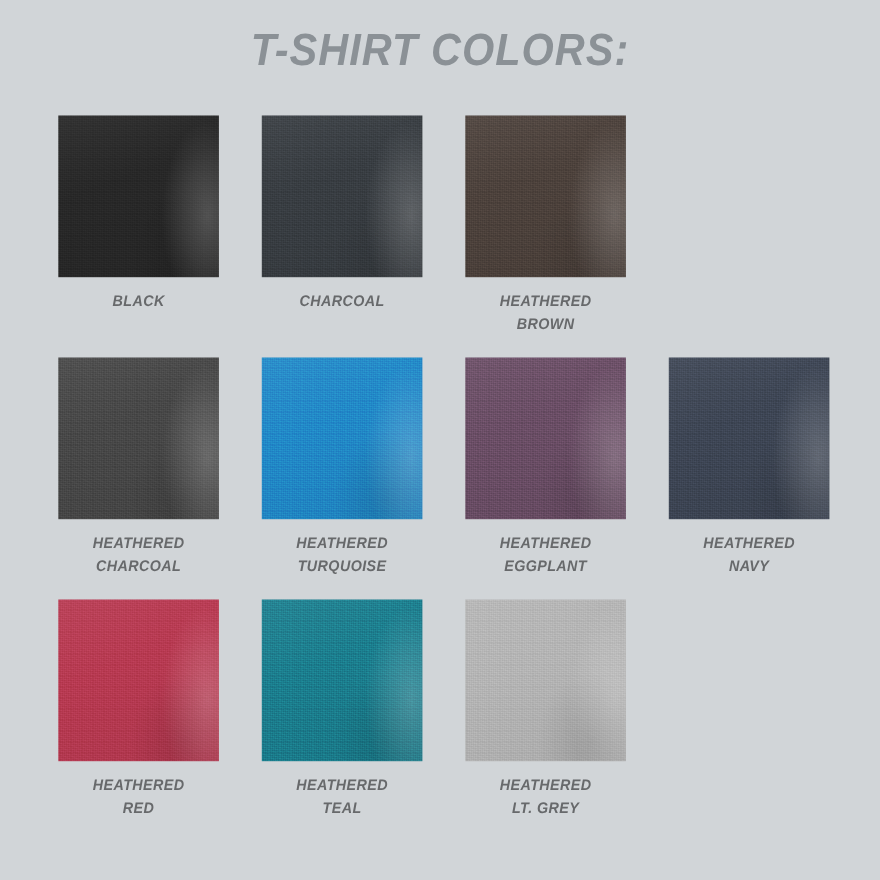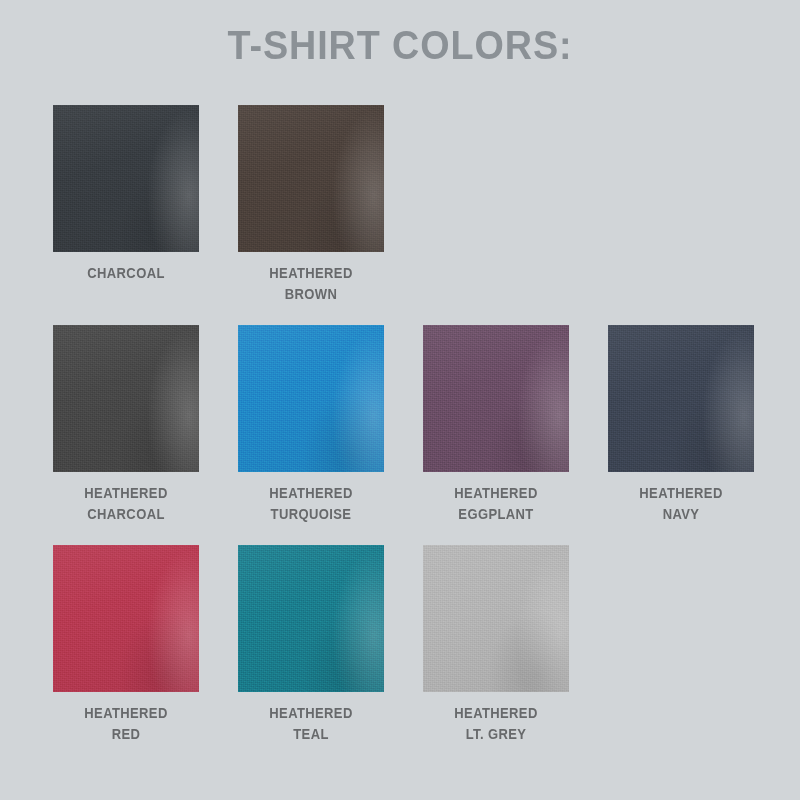--- a/index.html
+++ b/index.html
@@ -13,20 +13,21 @@
   body {
     background: #d1d5d8;
     font-family: "Liberation Sans", sans-serif;
   }
 
   #page {
     position: relative;
     width: 800px;
     height: 800px;
     background: #d1d5d8;
+    font-style: italic;
   }
 
   
   #title {
     position: absolute;
     top: 21px;
     left: 0;
     width: 800px;
     text-align: center;
     font-family: "Liberation Sans Narrow", "Liberation Sans", sans-serif;
@@ -126,20 +127,24 @@
 </head>
 <body style="background: rgb(209, 213, 216);">
 
 <div id="page" style="background: rgb(209, 213, 216);">
 
   <div id="title" style="color: rgb(139, 145, 150);">T-SHIRT COLORS:</div>
 
   <div id="grid">
       <div class="row">
         <div class="cell">
+          <div class="swatch flat" style="background: rgb(40, 40, 40); --flat: 1;"></div>
+          <div class="label" style="color: rgb(103, 105, 107);">BLACK</div>
+        </div>
+        <div class="cell">
           <div class="swatch flat" style="background: rgb(56, 61, 66); --flat: 1;"></div>
           <div class="label" style="color: rgb(103, 105, 107);">CHARCOAL</div>
         </div>
         <div class="cell">
           <div class="swatch" style="background: rgb(77, 66, 60);"></div>
           <div class="label" style="color: rgb(103, 105, 107);">HEATHERED
 BROWN</div>
         </div>
       </div>
       <div class="row">

